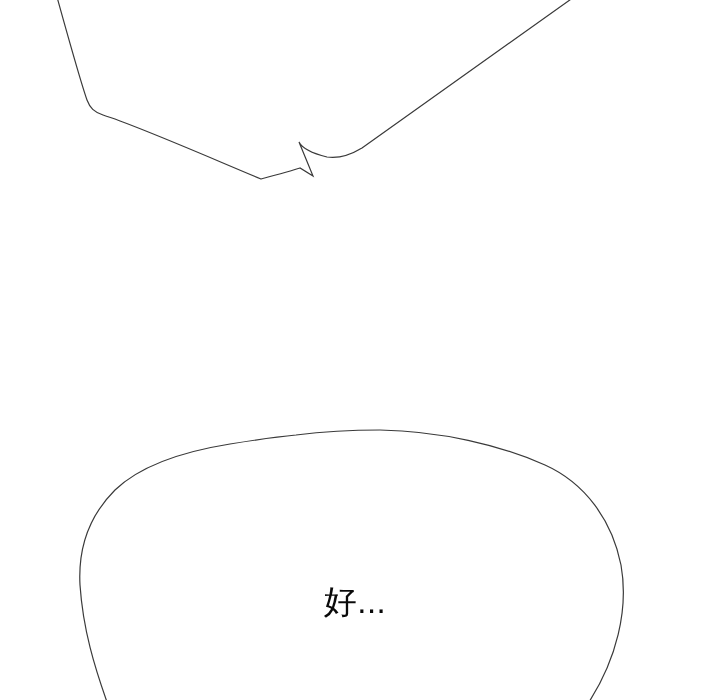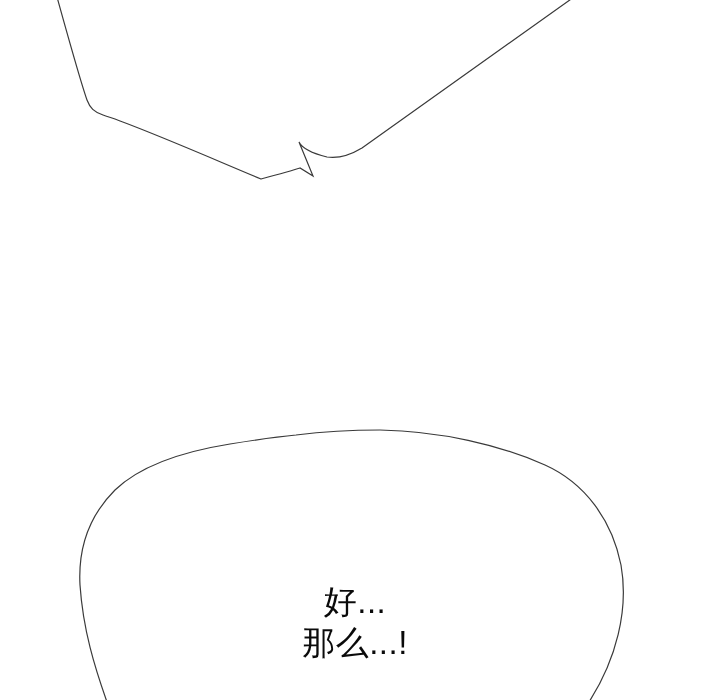--- a/index.html
+++ b/index.html
@@ -60,16 +60,15 @@
          C 140,466 180,452 230,444
          C 255,440 275,437 296,435
          C 320,432 350,430 380,430
          C 440,431 500,445 545,465
          C 585,483 612,520 621,565
          C 629,610 616,660 589,702" fill="none" stroke-width="1.2" stroke-linejoin="round" stroke-linecap="round" stroke="#3a3a3a"></path>
   </svg>
 
   <div class="bubble-text" style="color: rgb(10, 10, 10);">
     <div>好...</div>
-    <div>那么...!</div>
   </div>
 
 </div>
 
 </body></html>

